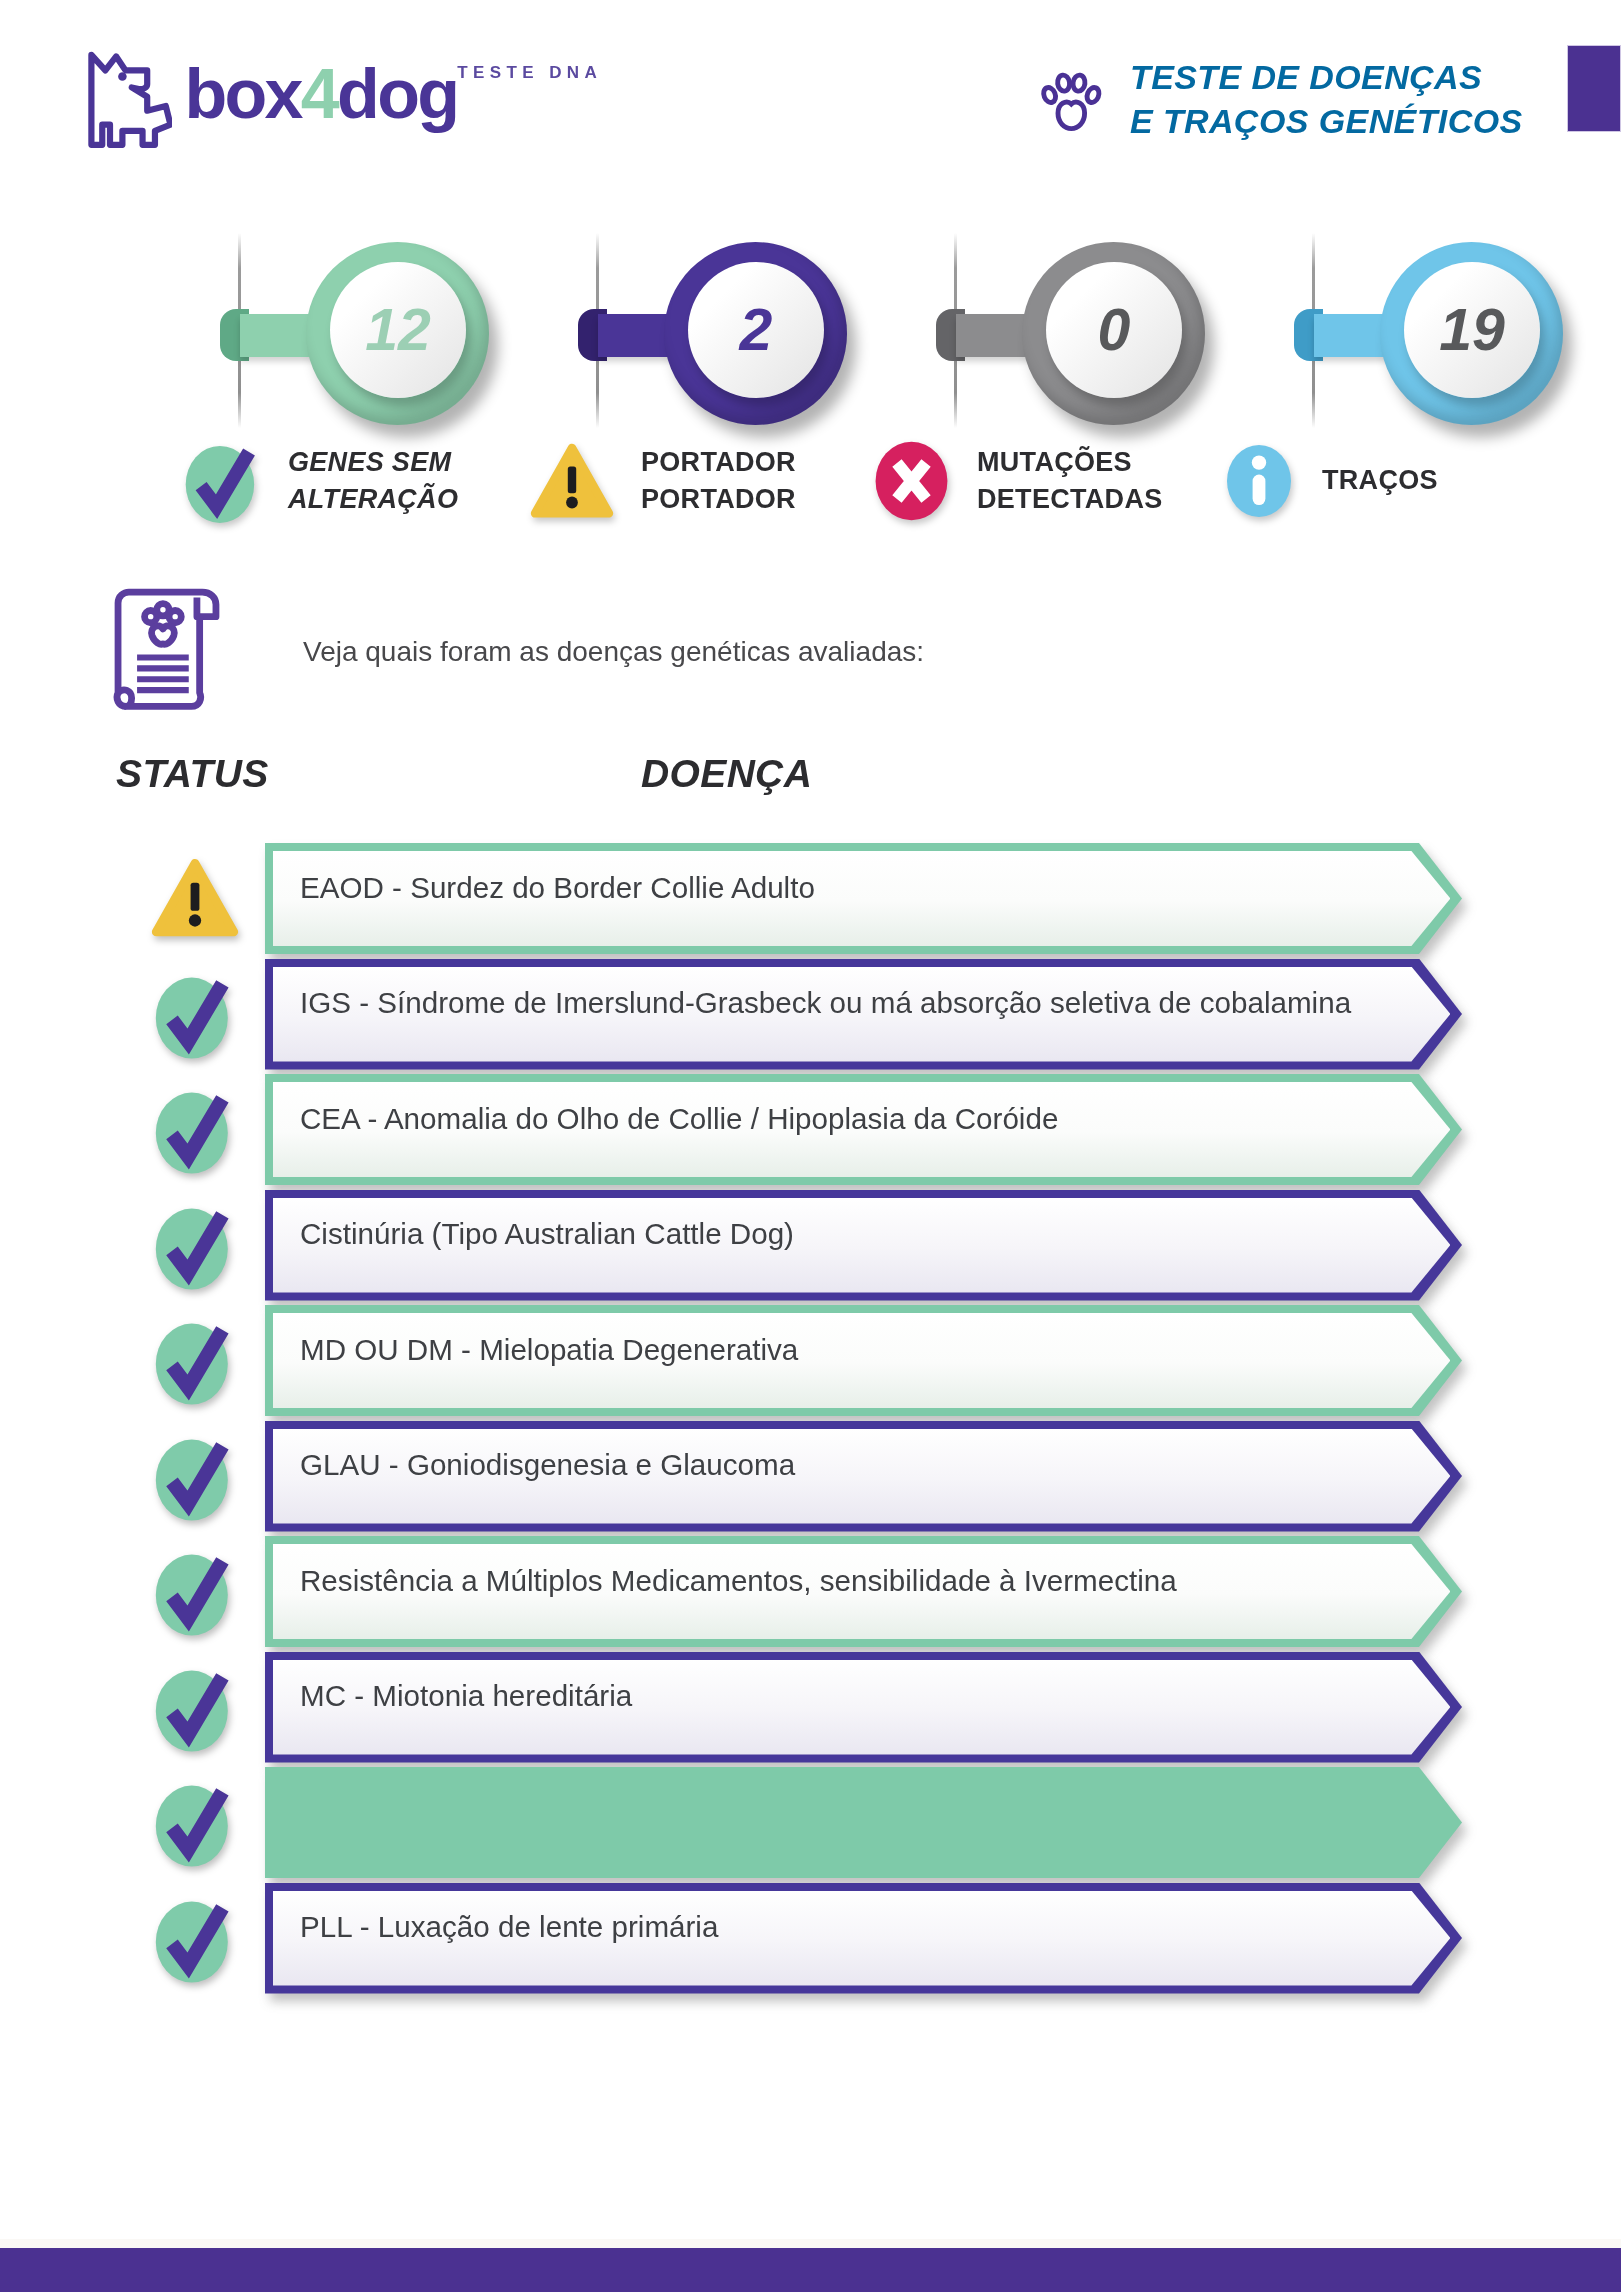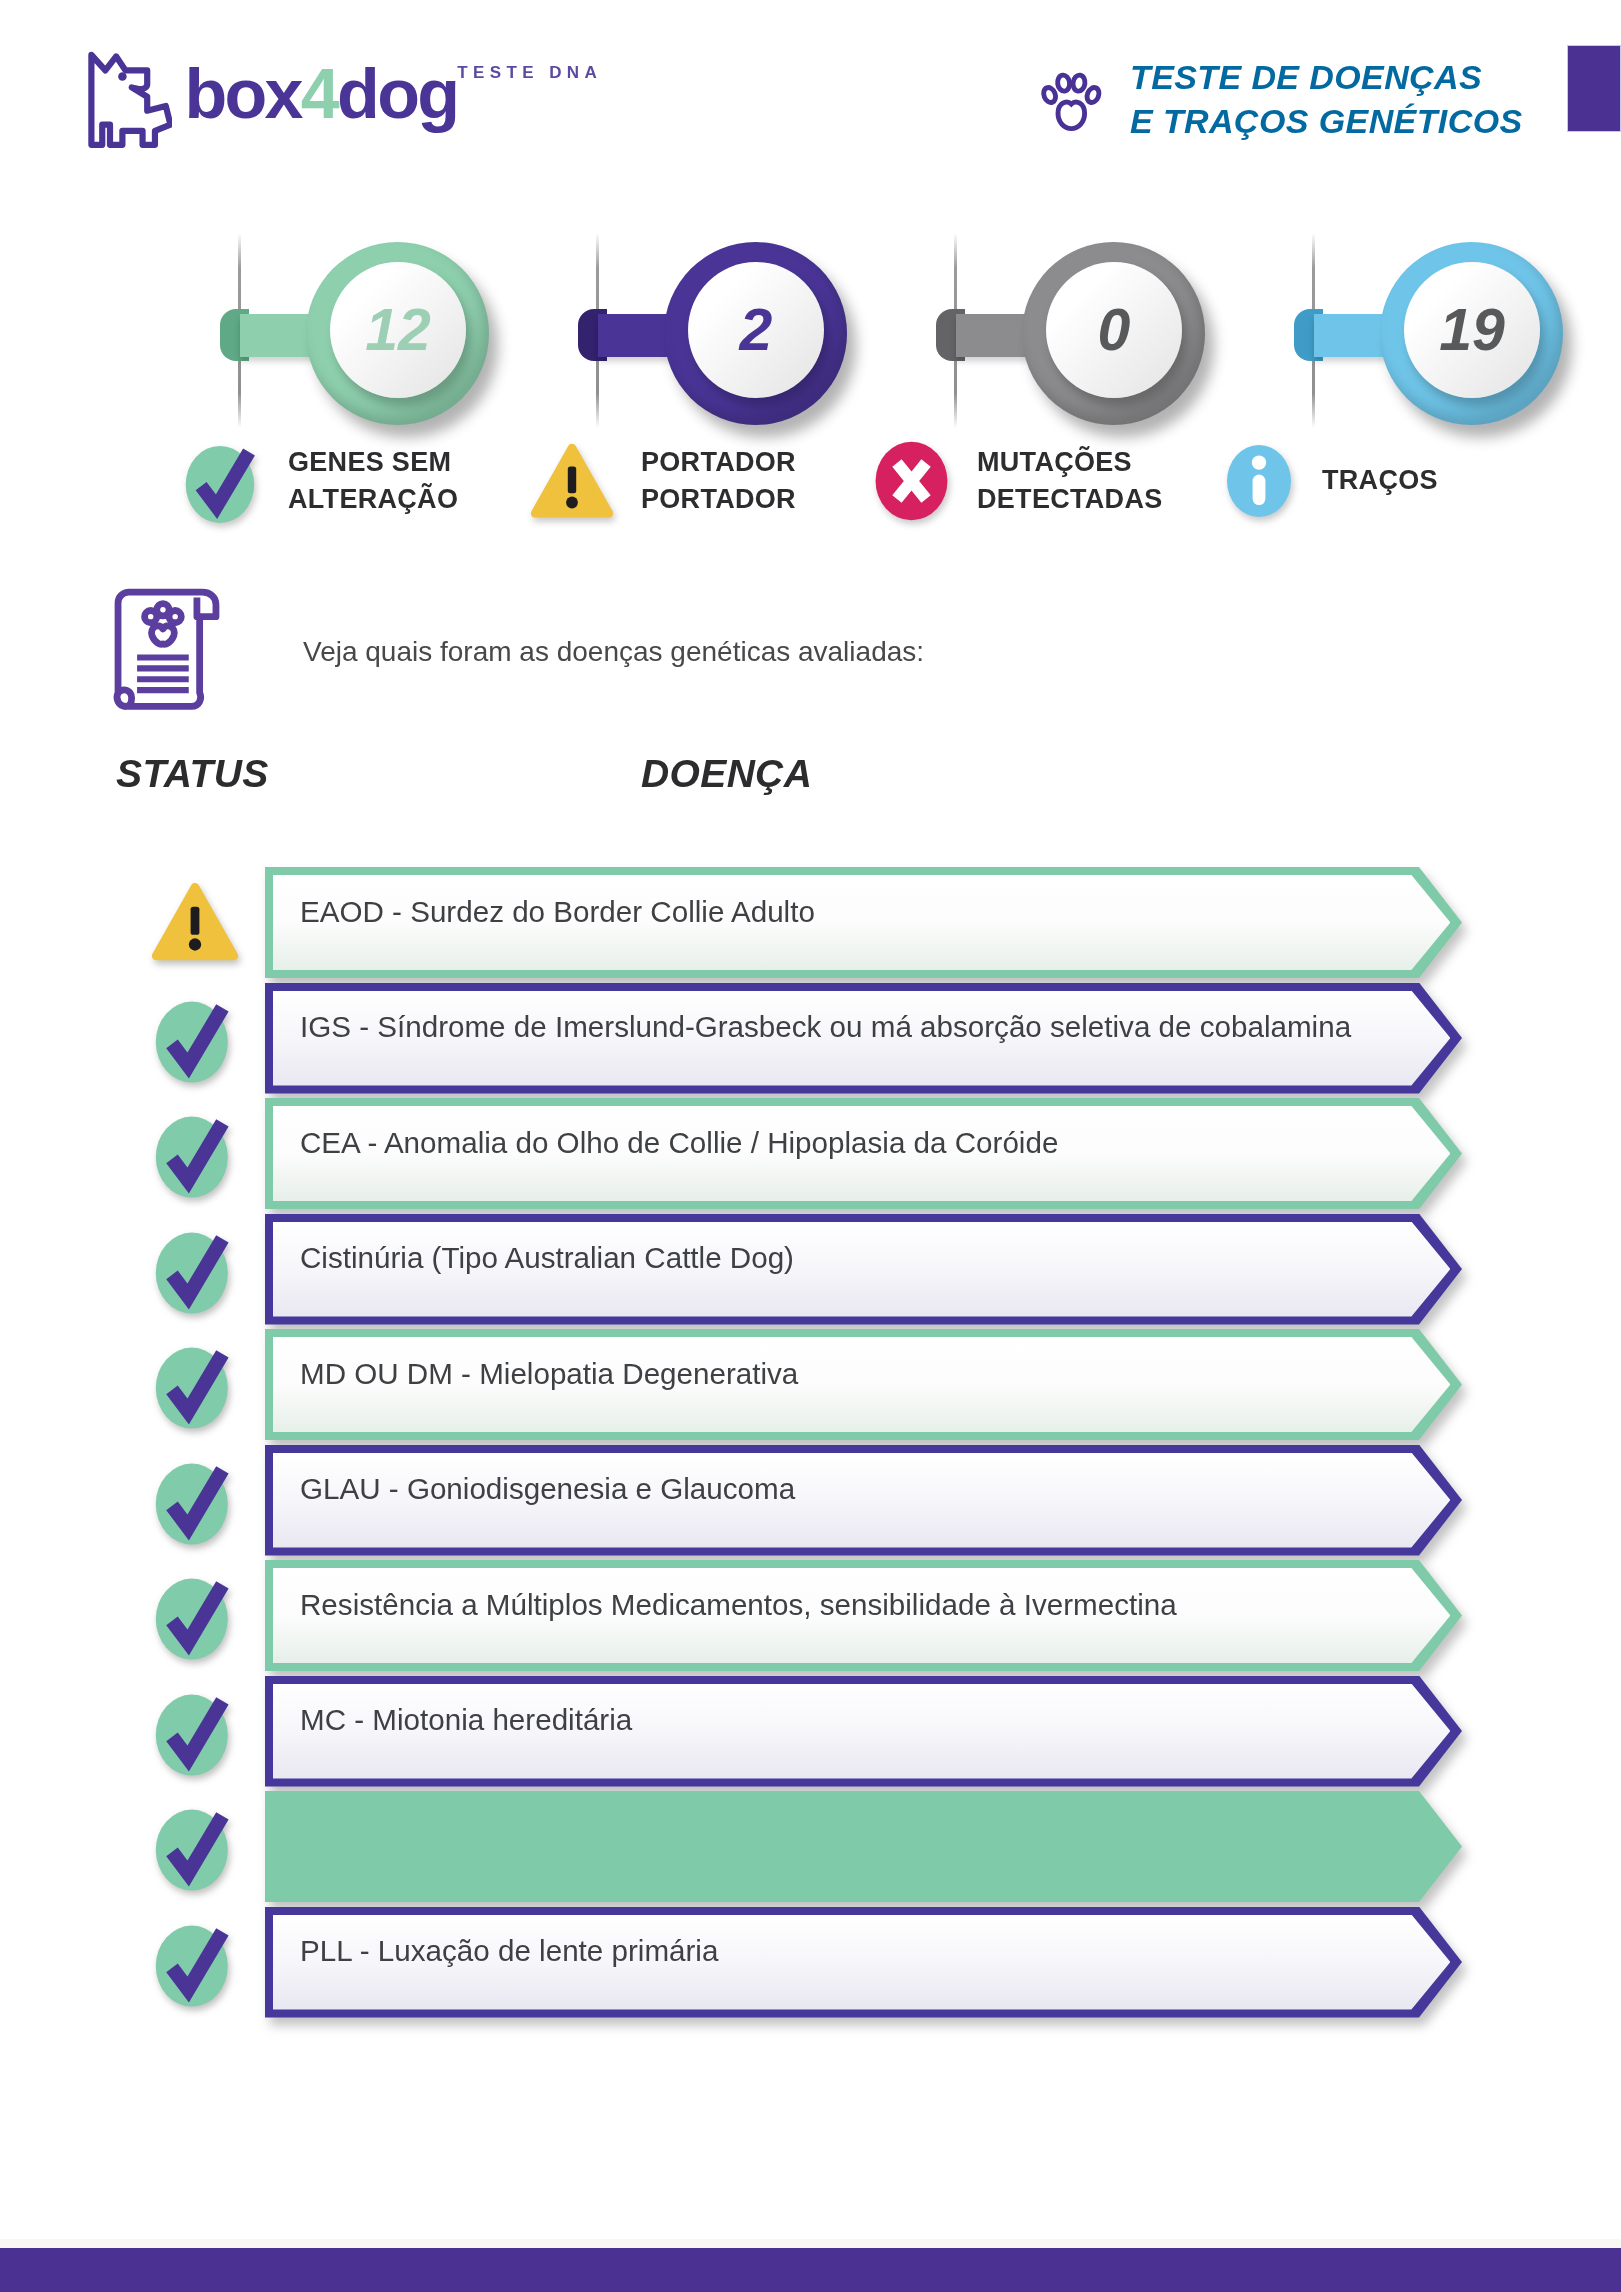--- a/index.html
+++ b/index.html
@@ -39,33 +39,33 @@
 
   .b-mint .band, .b-mint .ring { background:#8ed0ae; } .b-mint .curl { background:#5fa986; } .b-mint .stat-num { color:#9ccfb4; }
   .b-purple .band, .b-purple .ring { background:#4a3597; } .b-purple .curl { background:#33226e; } .b-purple .stat-num { color:#4a3597; }
   .b-gray .band, .b-gray .ring { background:#8c8c8e; } .b-gray .curl { background:#646467; } .b-gray .stat-num { color:#58595b; }
   .b-blue .band, .b-blue .ring { background:#6fc5e9; } .b-blue .curl { background:#3f9cc7; } .b-blue .stat-num { color:#58595b; }
 
   
   .legend-item { position:absolute; top:436px; display:flex; align-items:center; gap:27px; height:90px; }
   .legend-item svg { filter:drop-shadow(2.7px 4.5px 3.6px rgba(0,0,0,.22)); flex:none; }
   .legend-label { font-size:27px; font-weight:700; color:#2d2d30; line-height:1.38; letter-spacing:0.3px; }
-  .li-1 { left:184px; } .li-2 { left:530px; } .li-3 { left:873px; } .li-4 { left:1223px; }
+  .li-1 { left:184px;font-style:italic; } .li-2 { left:530px; } .li-3 { left:873px; } .li-4 { left:1223px; }
 
   
   .doc-row { position:absolute; left:99px; top:584px; display:flex; align-items:center; gap:68px; }
   .doc-svg { width:136px; height:136px; }
   .doc-text { font-size:28px; color:#48484b; }
 
   
   .col-header { position:absolute; top:752px; font-size:39px; font-weight:700; font-style:italic; color:#2c2c2f; letter-spacing:0.4px; }
   .ch-status { left:116px; } .ch-disease { left:641px; }
 
   
-  .disease-list { position:absolute; left:124px; top:867px; width:1384px; }
+  .disease-list { position:absolute; left:124px; top:843px; width:1384px; }
   .disease-row { display:flex; align-items:stretch; height:111px; margin-bottom:4.5px; }
   .row-icon { width:141px; flex:none; display:flex; align-items:center; justify-content:center; }
   .row-icon svg { filter:drop-shadow(2.7px 4.5px 3.6px rgba(0,0,0,.25)); }
   .banner-wrap { position:relative; width:1197px; flex:none; filter:drop-shadow(5.4px 8px 5.4px rgba(70,70,70,.33)); }
   .banner { position:absolute; inset:0;
     clip-path:polygon(0 0, calc(100% - 43px) 0, 100% 50%, calc(100% - 43px) 100%, 0 100%); }
   .banner-inner { position:absolute; top:8px; left:8px; right:11.6px; bottom:8px;
     clip-path:polygon(0 0, calc(100% - 39px) 0, 100% 50%, calc(100% - 39px) 100%, 0 100%);
     display:flex; align-items:center; padding-left:27px; }
   .banner-inner span { font-size:29.6px; color:#3e4044; transform:translateY(-10.7px); }

